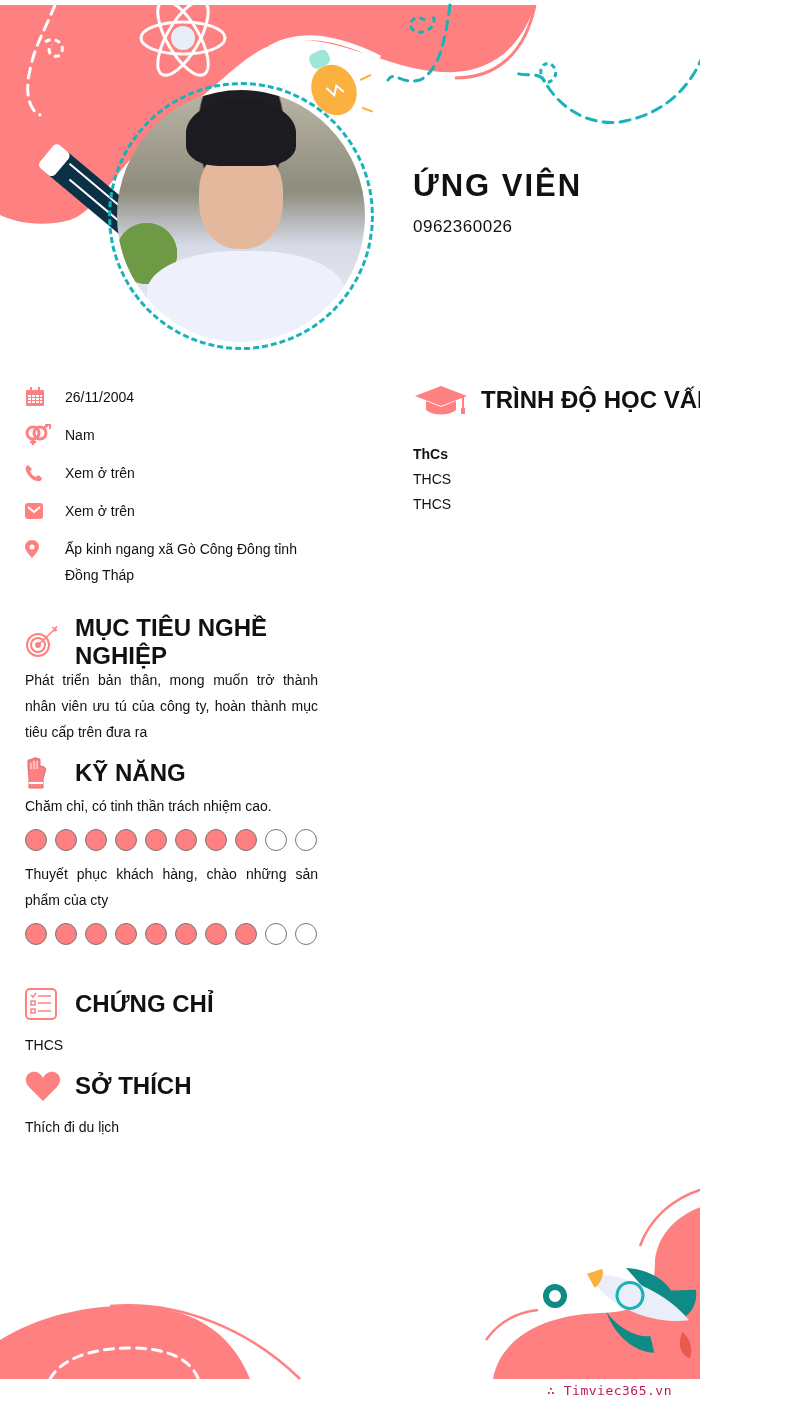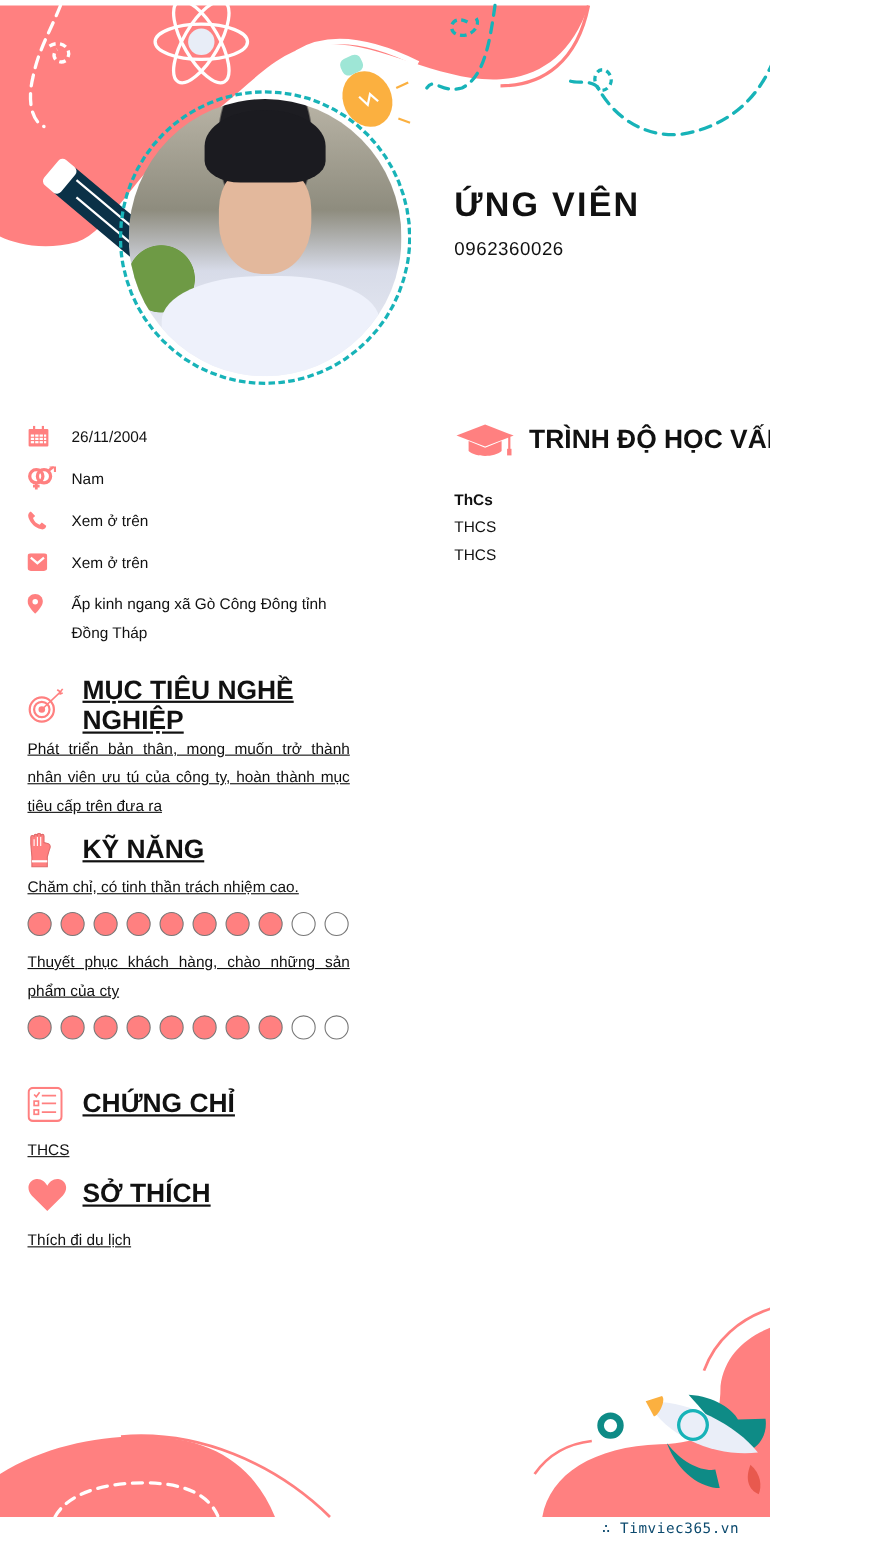--- a/index.html
+++ b/index.html
@@ -24,36 +24,36 @@
     .name { position: absolute; left: 413px; top: 168px; font-size: 31px; font-weight: 700; letter-spacing: 2px; color: #111; }
     .phone { position: absolute; left: 413px; top: 217px; font-size: 17px; color: #111; letter-spacing: 0.5px; }
 
     
     .contact { position: absolute; left: 25px; top: 384px; width: 300px; }
     .contact-row { display: flex; align-items: flex-start; font-size: 14px; line-height: 26px; color: #111; margin-bottom: 12px; }
     .contact-row .ic { width: 40px; flex: 0 0 40px; height: 26px; display: flex; align-items: center; }
     .contact-row .txt { flex: 1; }
 
     
-    .sec { position: absolute; left: 25px; width: 293px; text-decoration: underline; }
+    .sec { position: absolute; left: 25px; width: 293px; }
     .sec-head { display: flex; align-items: center; height: 40px; }
     .sec-head .ic { width: 50px; flex: 0 0 50px; display: flex; align-items: center; }
     .sec-head .title { font-size: 24px; font-weight: 700; color: #111; }
     .para { font-size: 14px; line-height: 26px; text-align: justify; color: #111; }
 
     .dots { display: flex; gap: 8px; margin: 10px 0 10px 0; }
     .dot { width: 22px; height: 22px; border-radius: 50%; border: 1.5px solid #777; background: #ff8080; }
     .dot.empty { background: #fff; }
 
     .edu { position: absolute; left: 413px; top: 380px; width: 360px; }
     .edu .sec-head .ic { width: 68px; flex: 0 0 68px; }
     .edu-list { margin-top: 22px; font-size: 14px; line-height: 25px; }
     .edu-list .b { font-weight: 700; }
 
-    .footer-brand { position: absolute; right: 28px; top: 1383px; font-family: "DejaVu Sans Mono", "Liberation Mono", monospace; font-size: 13px; color: #0c4a6e; letter-spacing: 0.5px; }
+    .footer-brand { position: absolute; right: 28px; top: 1383px; font-family: "DejaVu Sans Mono", "Liberation Mono", monospace; font-size: 13px; color: #be185d; letter-spacing: 0.5px; }
   </style>
 </head>
 <body>
 
 <div class="page">
 
   <svg class="deco" width="800" height="360" viewBox="0 0 800 360">
 
     <path d="M0 5 L535 5 C520 50 490 70 455 72 C400 75 350 40 300 40 C250 40 230 80 170 120 C120 160 100 210 70 220 C40 228 15 222 0 215 Z" fill="#ff8080"></path>
 

